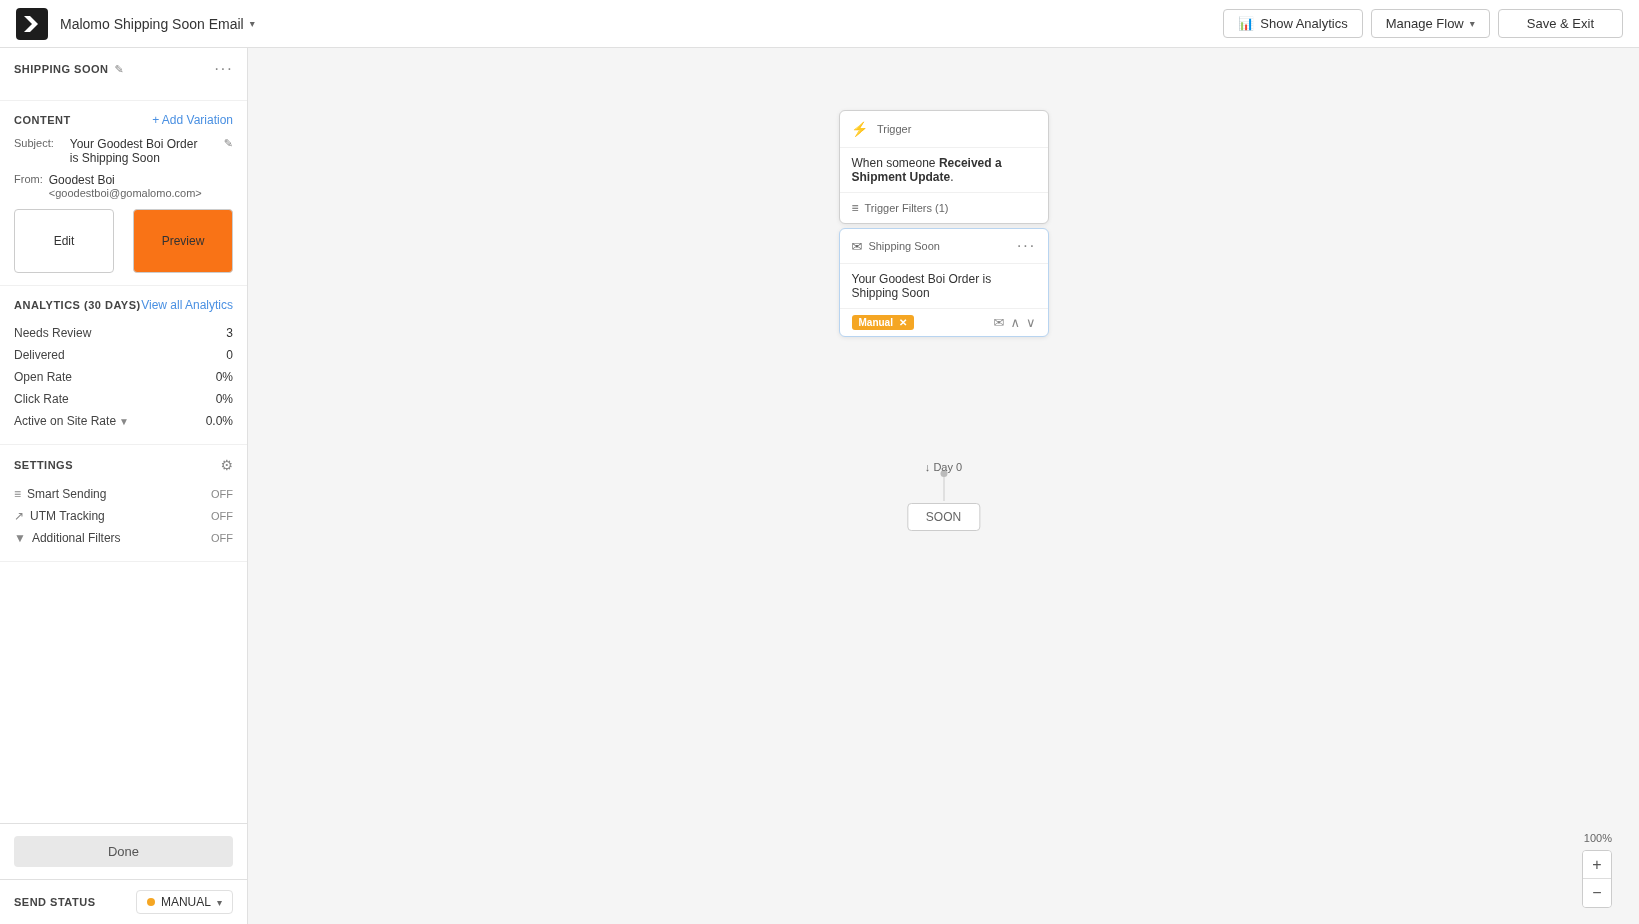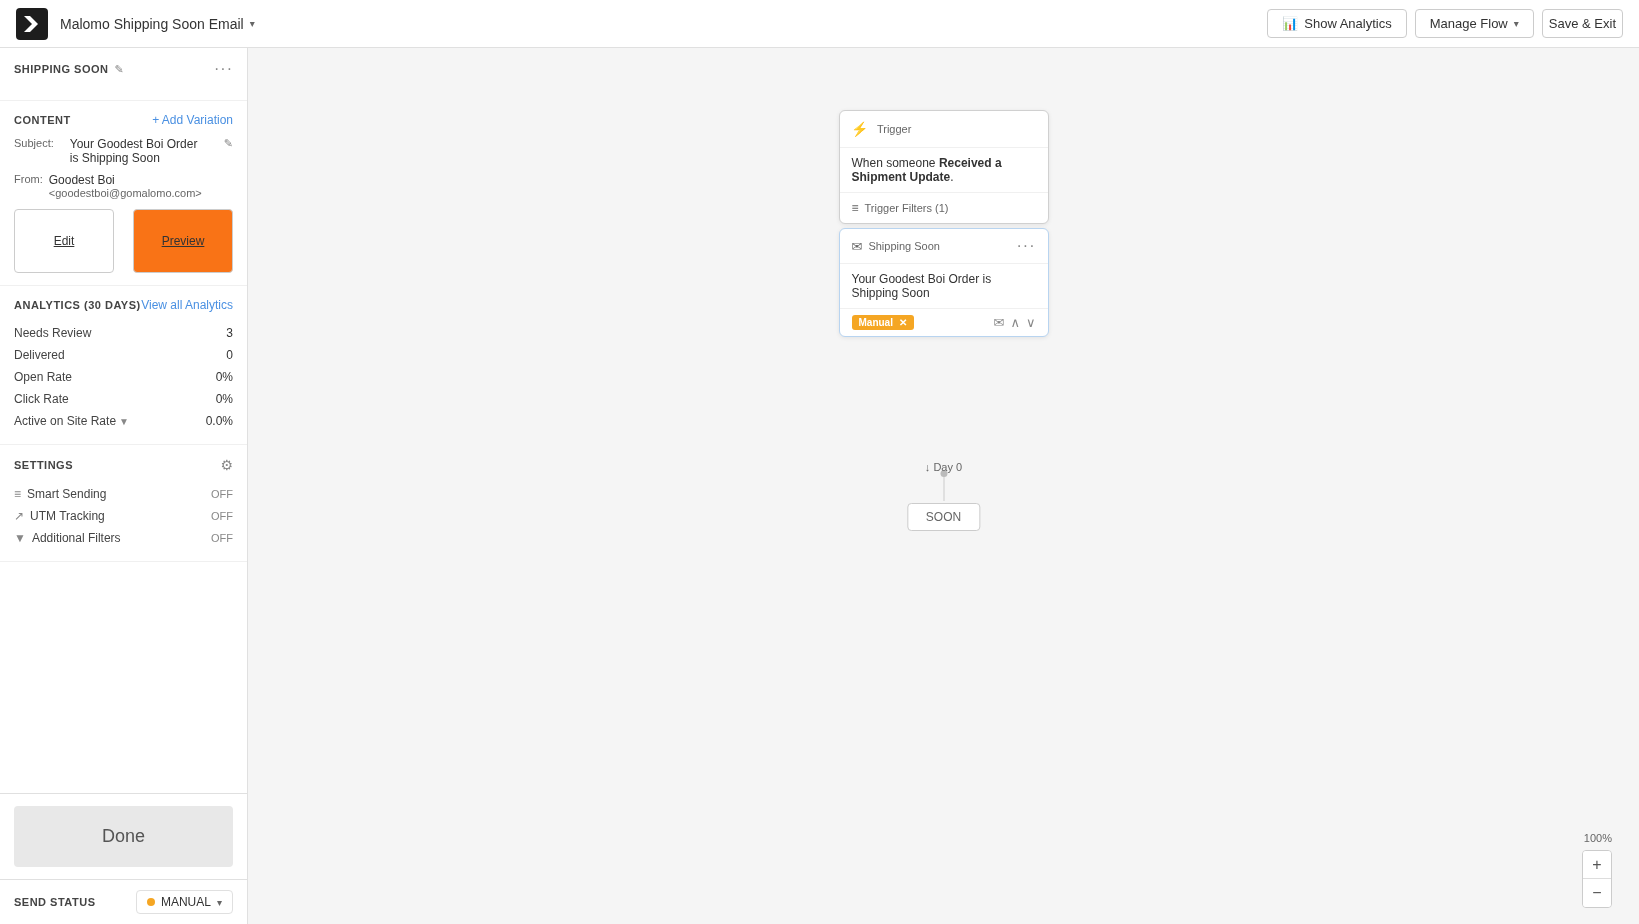--- a/index.html
+++ b/index.html
@@ -23,21 +23,21 @@
       display: flex; align-items: center; gap: 6px;
       padding: 6px 14px; border: 1px solid #ccc; border-radius: 4px;
       background: #fff; font-size: 13px; cursor: pointer; color: #333;
     }
     .btn-manage-flow {
       display: flex; align-items: center; gap: 6px;
       padding: 6px 14px; border: 1px solid #ccc; border-radius: 4px;
       background: #fff; font-size: 13px; cursor: pointer; color: #333;
     }
     .btn-save-exit {
-      padding: 6px 6px; border: 1px solid #ccc; border-radius: 4px;
+      padding: 6px 28px; border: 1px solid #ccc; border-radius: 4px;
       background: #fff; font-size: 13px; cursor: pointer; color: #333;
     }
 
     
     .main-layout { display: flex; flex: 1; overflow: hidden; }
 
     
     .sidebar {
       width: 248px; background: #fff; border-right: 1px solid #e0e0e0;
       display: flex; flex-direction: column; overflow-y: auto; flex-shrink: 0;
@@ -52,21 +52,21 @@
     }
     .section-title-row { display: flex; align-items: center; gap: 6px; }
     .edit-icon { font-size: 11px; color: #888; cursor: pointer; }
     .more-icon { font-size: 16px; color: #888; cursor: pointer; letter-spacing: 1px; }
     .add-variation-link { font-size: 12px; color: #4a90e2; cursor: pointer; text-decoration: none; }
     .field-row { margin-bottom: 8px; }
     .field-label { font-size: 11px; color: #666; font-weight: 500; margin-bottom: 2px; }
     .field-value { font-size: 12px; color: #333; }
     .from-name { font-size: 12px; color: #333; }
     .from-email { font-size: 11px; color: #666; }
-    .btn-row { display: flex; gap: 19px; margin-top: 10px; text-decoration: underline; }
+    .btn-row { display: flex; gap: 19px; margin-top: 10px; }
     .btn-edit {
       flex: 1; padding: 6px 0; border: 1px solid #ccc; border-radius: 4px;
       background: #fff; font-size: 12px; cursor: pointer; text-align: center; color: #333;
     }
     .btn-preview {
       flex: 1; padding: 24px 0; border: 1px solid #ccc; border-radius: 4px;
       background: #f97316; font-size: 12px; cursor: pointer; text-align: center; color: #333;
     }
 
     
@@ -89,22 +89,22 @@
     .settings-title { font-size: 11px; font-weight: 700; color: #444; letter-spacing: 0.5px; text-transform: uppercase; }
     .gear-icon { font-size: 14px; color: #888; cursor: pointer; }
     .setting-row {
       display: flex; justify-content: space-between; align-items: center;
       padding: 4px 0; font-size: 12px; color: #444;
     }
     .setting-row-left { display: flex; align-items: center; gap: 6px; }
     .setting-icon { font-size: 12px; color: #888; }
     .off-badge { font-size: 11px; color: #888; font-weight: 500; }
     .done-btn {
-      width: 100%; padding: 20px 0; background: #e8e8e8; border: none;
-      border-radius: 4px; font-size: 18px; color: #555; cursor: pointer; text-align: center;
+      width: 100%; padding: 8px 0; background: #e8e8e8; border: none;
+      border-radius: 4px; font-size: 13px; color: #555; cursor: pointer; text-align: center;
     }
     .send-status-row {
       display: flex; align-items: center; justify-content: space-between;
       padding: 10px 14px; border-top: 1px solid #e0e0e0; background: #fff; gap: 40px;
     }
     .send-status-label { font-size: 11px; font-weight: 700; color: #444; text-transform: uppercase; letter-spacing: 0.5px; }
     .status-selector {
       display: flex; align-items: center; gap: 6px;
       padding: 4px 10px; border: 1px solid #e0e0e0; border-radius: 4px;
       font-size: 12px; color: #333; cursor: pointer; background: #fff;

